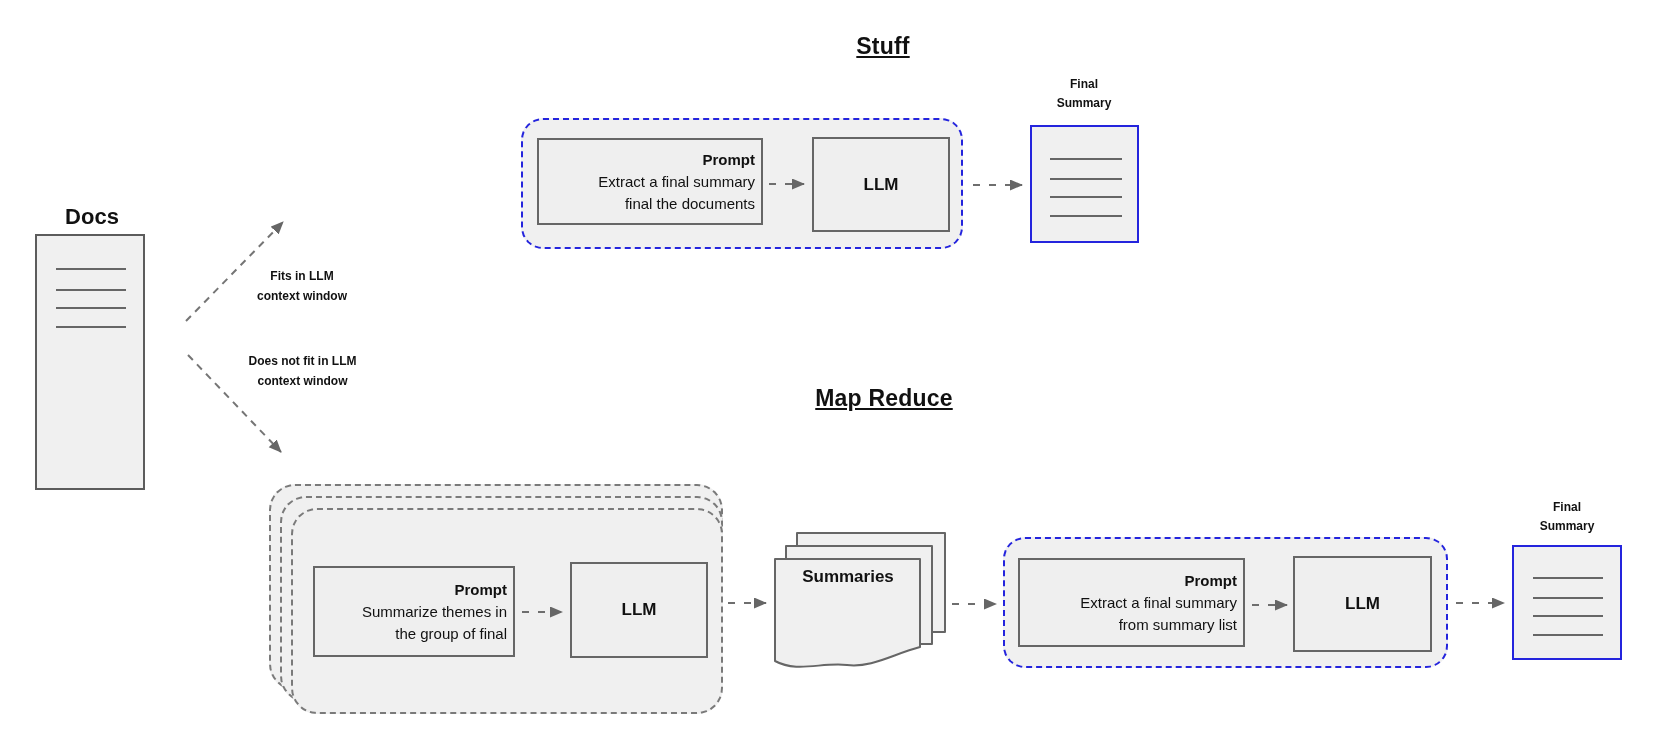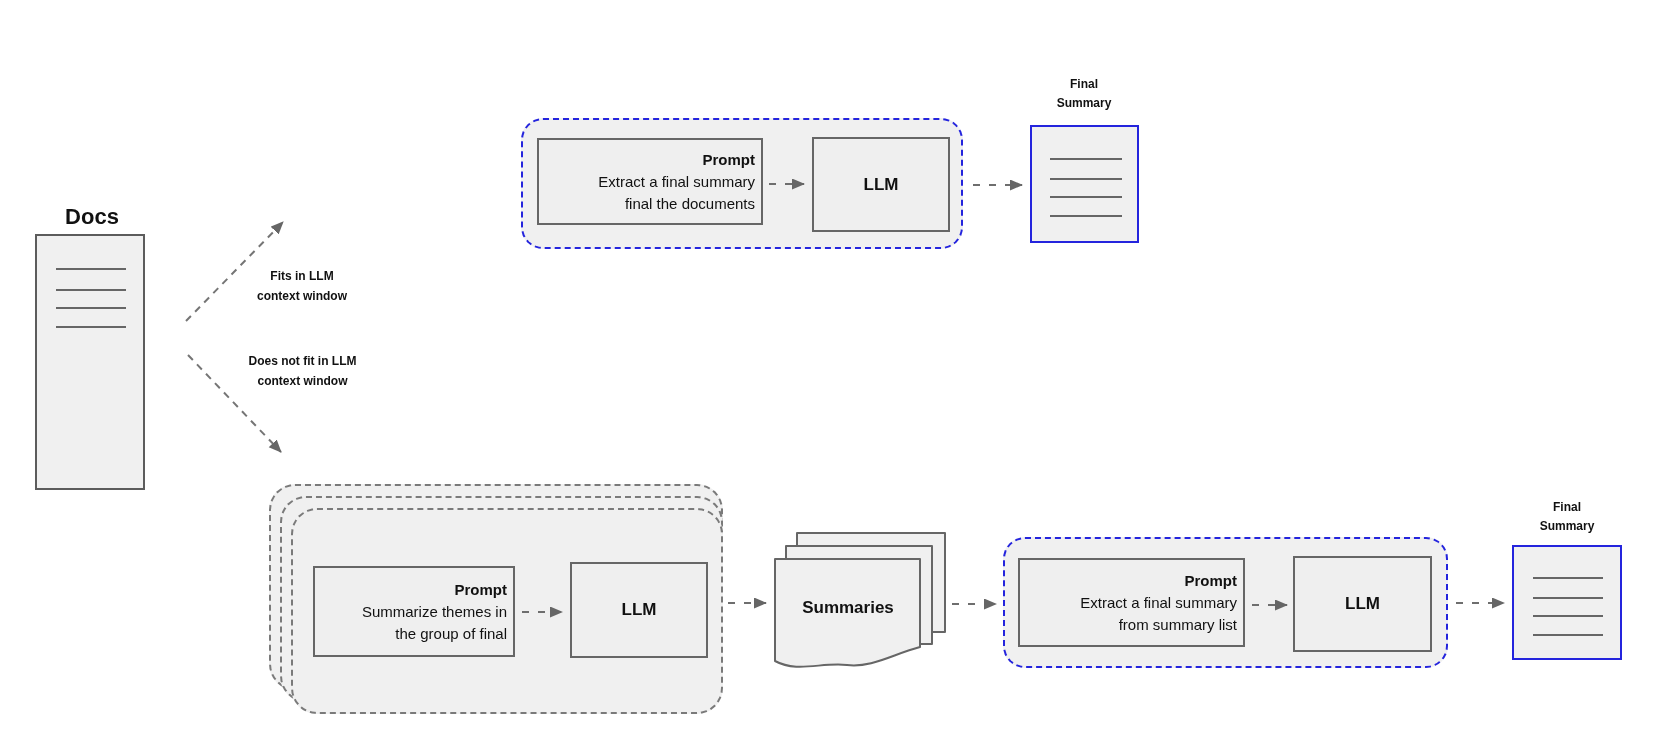--- a/index.html
+++ b/index.html
@@ -99,50 +99,52 @@
 
   <div class="abs label-bold" style="left:202px; top:266px; width:200px;">
     <div>Fits in LLM</div>
     <div>context window</div>
   </div>
   <div class="abs label-bold" style="left:190px; top:351px; width:225px;">
     <div>Does not fit in LLM</div>
     <div>context window</div>
   </div>
 
+  <div class="abs section-title" style="left:783px; top:33px; width:200px;">Stuff</div>
 
   <div class="abs inner-box prompt-box" style="left:537px; top:138px; width:226px; height:87px;">
     <div class="prompt-heading">Prompt</div>
     <div>Extract a final summary</div>
     <div>final the documents</div>
   </div>
 
   <div class="abs inner-box llm-box" style="left:812px; top:137px; width:138px; height:95px;">LLM</div>
 
   <div class="abs doc-caption" style="left:1034px; top:75px; width:100px;">
     <div>Final</div>
     <div>Summary</div>
   </div>
   <div class="abs doc-box blue" style="left:1030px; top:125px; width:109px; height:118px;">
     <div class="doc-line" style="left:18px; top:31px; width:72px;"></div>
     <div class="doc-line" style="left:18px; top:51px; width:72px;"></div>
     <div class="doc-line" style="left:18px; top:69px; width:72px;"></div>
     <div class="doc-line" style="left:18px; top:88px; width:72px;"></div>
   </div>
 
+  <div class="abs section-title" style="left:784px; top:385px; width:200px;">Map Reduce</div>
 
   <div class="abs inner-box prompt-box" style="left:313px; top:566px; width:202px; height:91px;">
     <div class="prompt-heading">Prompt</div>
     <div>Summarize themes in</div>
     <div>the group of final</div>
   </div>
 
   <div class="abs inner-box llm-box" style="left:570px; top:562px; width:138px; height:96px;">LLM</div>
 
-  <div class="abs summaries-label" style="left:776px; top:598px; width:144px;">Summaries</div>
+  <div class="abs summaries-label" style="left:776px; top:567px; width:144px;">Summaries</div>
 
   <div class="abs inner-box prompt-box" style="left:1018px; top:558px; width:227px; height:89px;">
     <div class="prompt-heading">Prompt</div>
     <div>Extract a final summary</div>
     <div>from summary list</div>
   </div>
 
   <div class="abs inner-box llm-box" style="left:1293px; top:556px; width:139px; height:96px;">LLM</div>
 
   <div class="abs doc-caption" style="left:1517px; top:498px; width:100px;">

